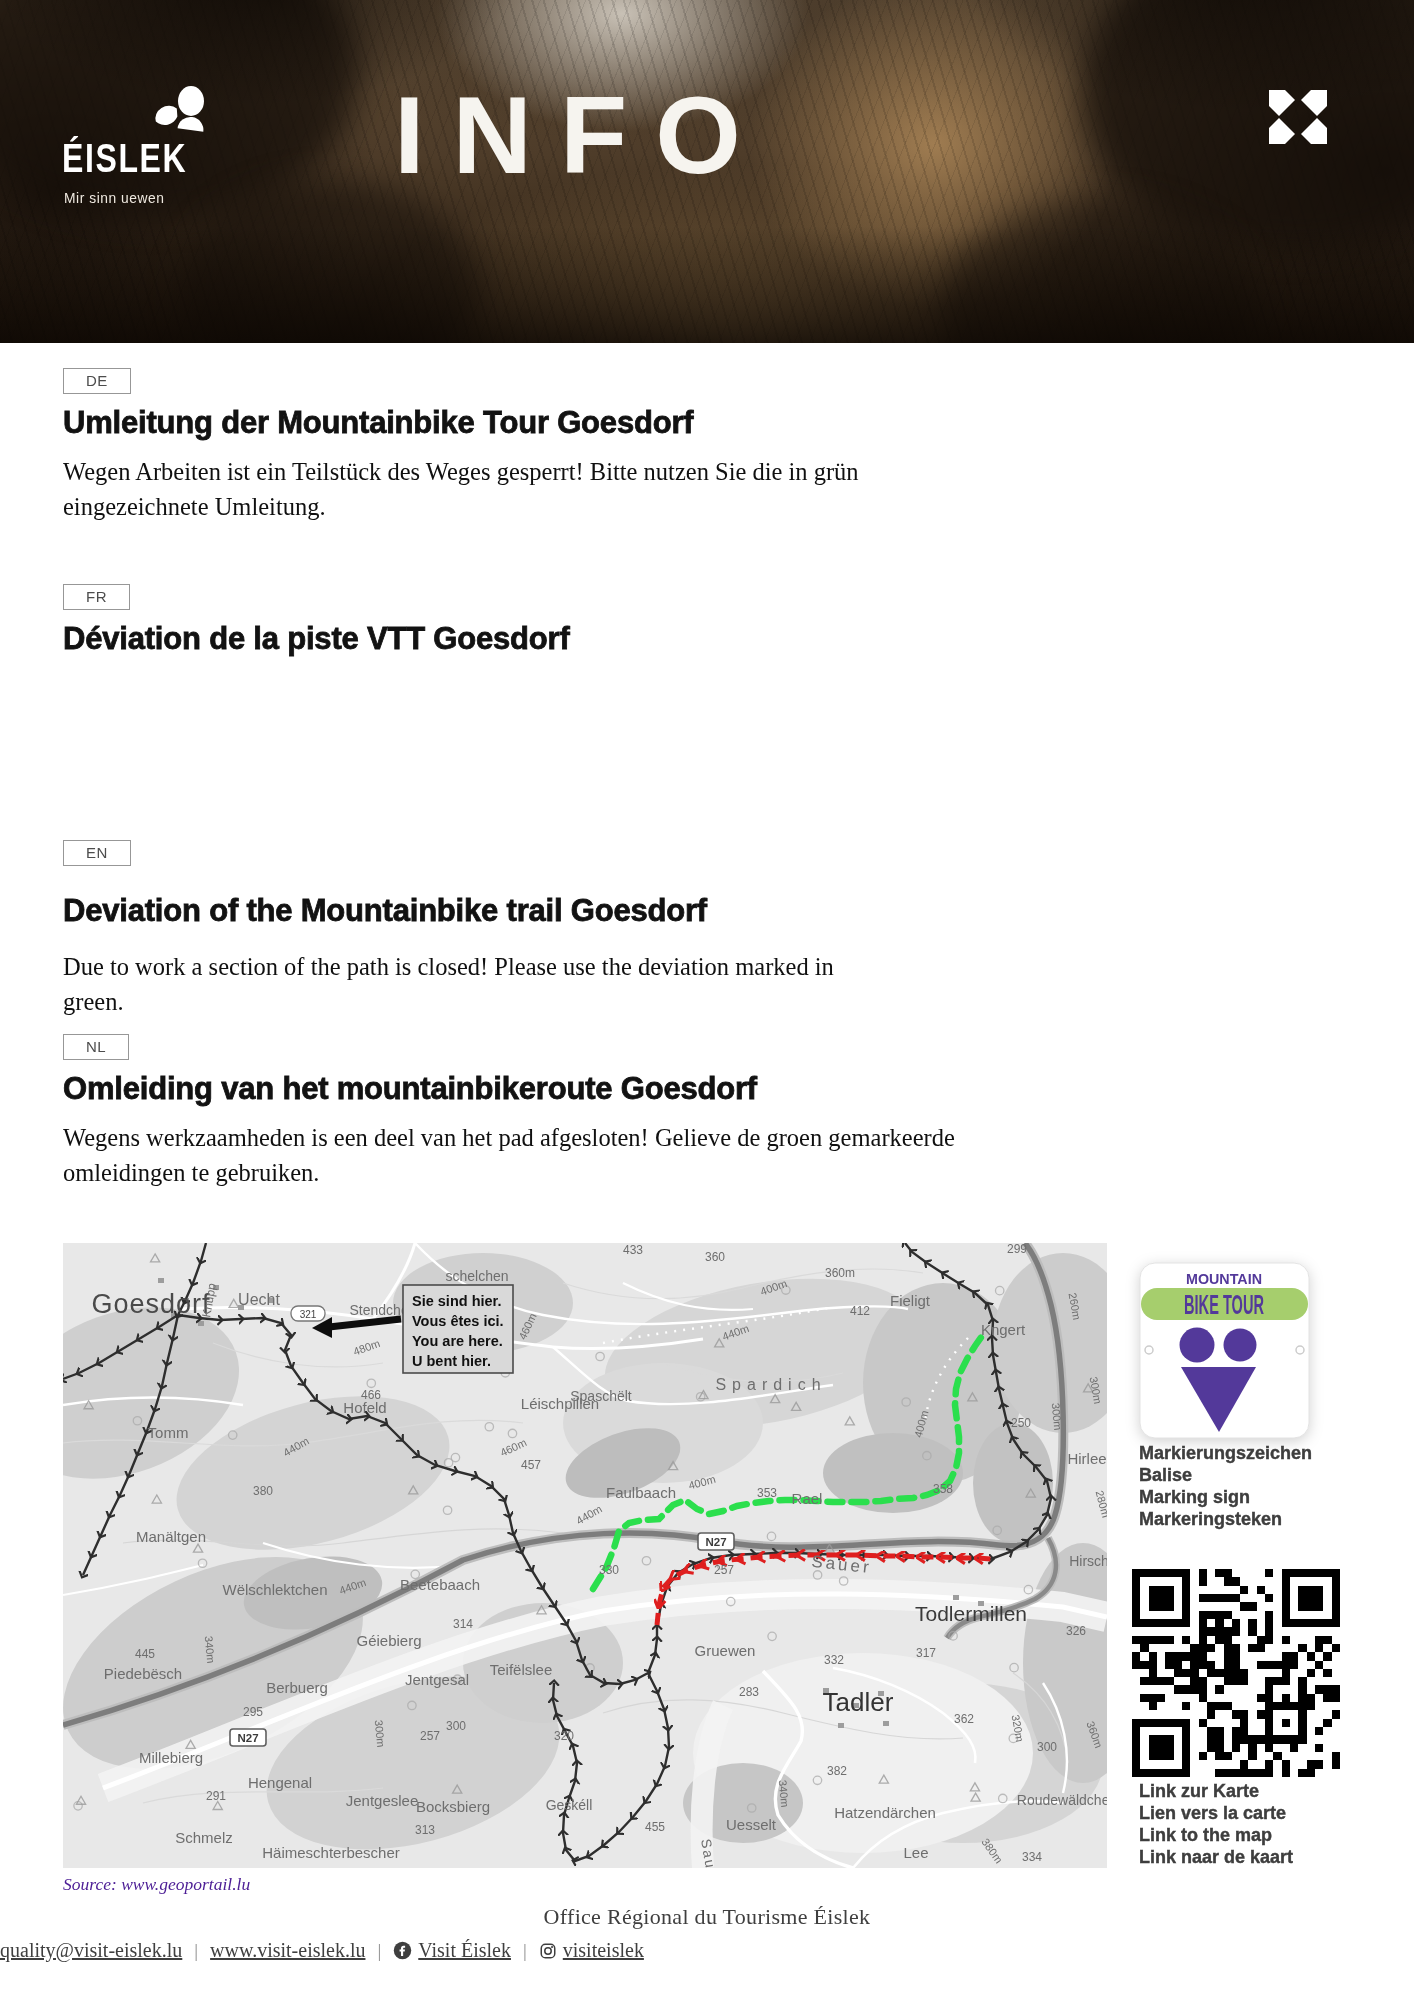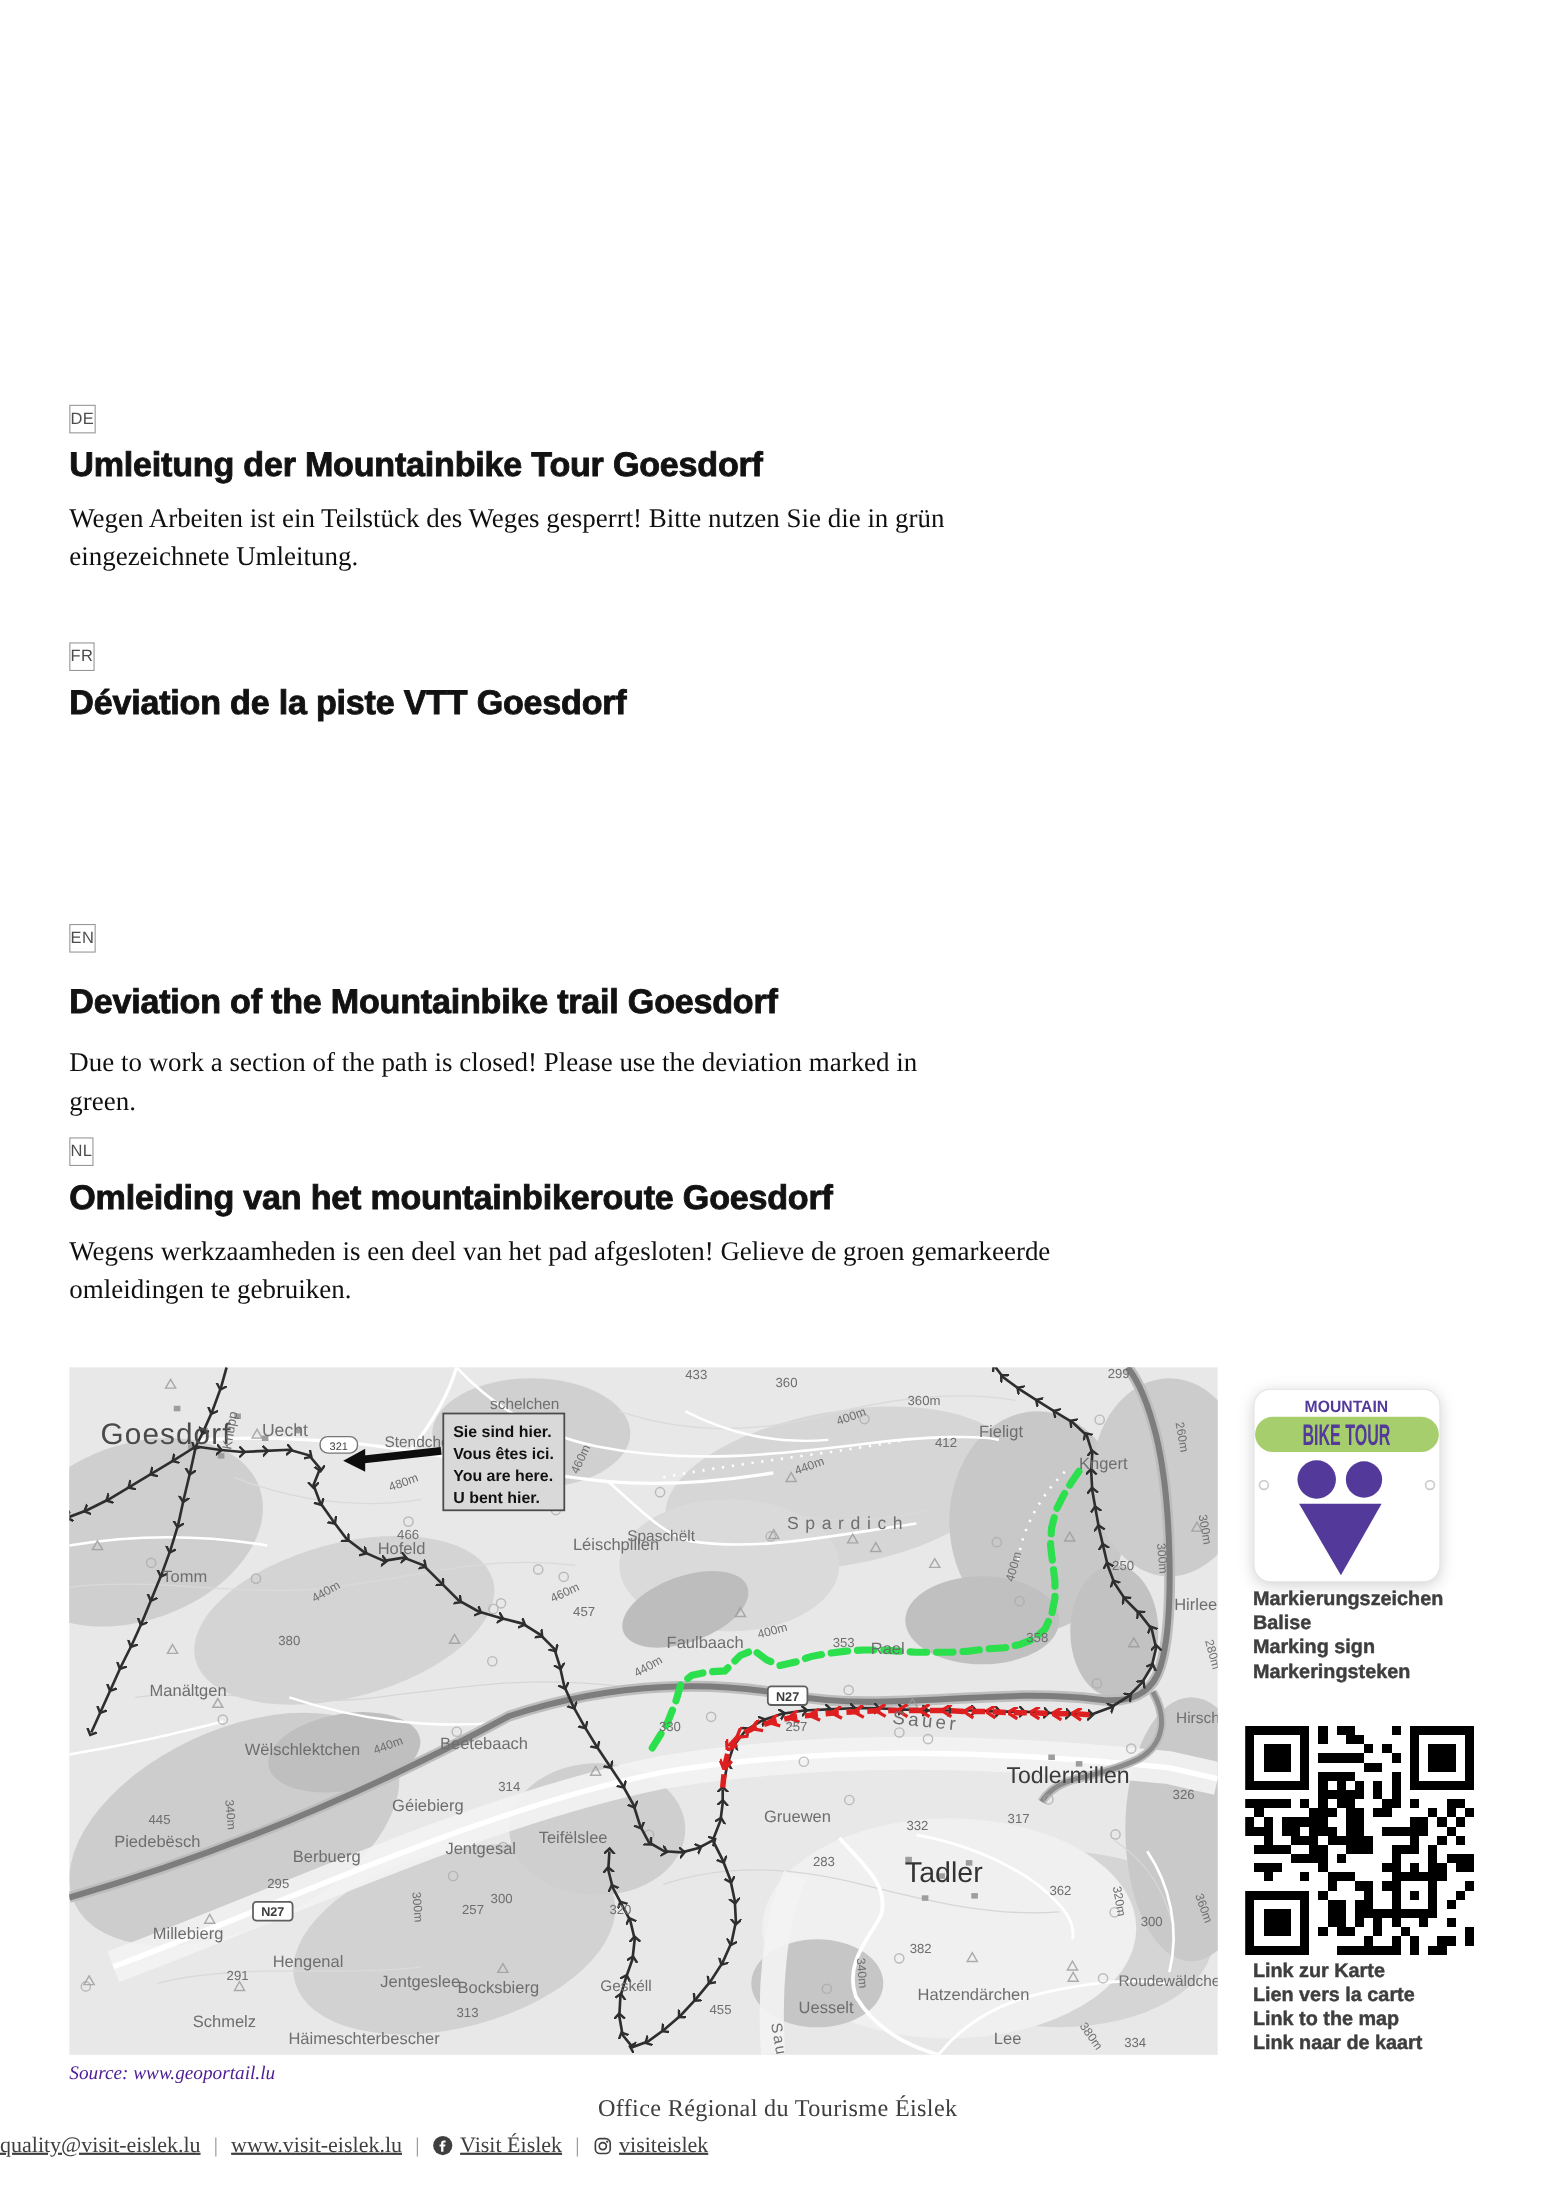--- a/index.html
+++ b/index.html
@@ -30,21 +30,21 @@
   .tagline{position:absolute;left:64px;top:189px;z-index:5;color:#efe9e0;font-size:15px;
            font-weight:400;letter-spacing:.6px;transform:scaleX(.92);transform-origin:left;}
   .brandmark{position:absolute;left:150px;top:80px;z-index:5;}
   .info-title{position:absolute;left:394px;top:80px;z-index:5;color:#f6f4ef;
       font-size:110px;font-weight:700;letter-spacing:28px;line-height:1;}
   .corner-icon{position:absolute;left:1263px;top:84px;z-index:5;}
 
   
   .sec{position:absolute;left:63px;width:930px;}
   .lang-badge{display:inline-block;border:1.5px solid #979797;background:#fff;color:#4c4c4c;
-      font-size:15px;letter-spacing:.5px;padding:3px 0;line-height:1.2;}
+      font-size:15px;letter-spacing:.5px;padding:3px 22px;line-height:1.2;}
   .sec-title{margin:11px 0 0 0;font-size:31px;font-weight:700;color:#121212;
       letter-spacing:-.2px;-webkit-text-stroke:.8px #121212;}
   .sec-title.tall{margin-top:27px;}
   .sec-body{margin:13px 0 0 0;font-family:"Liberation Serif",serif;font-size:24.5px;
       color:#101010;line-height:35px;}
   .sec-body.tall{margin-top:20px;}
   .sec-body span{display:block;}
 
   
   .map-wrap{position:absolute;left:63px;top:1243px;width:1044px;height:625px;background:#e8e8e8;}
@@ -65,20 +65,43 @@
   .footer .contacts{margin-top:9px;font-size:20px;display:flex;
       align-items:center;gap:12px;text-decoration:underline;}
   .footer .sep{color:#8f8f8f;font-size:19px;}
   .footer .with-icon{display:inline-flex;align-items:center;gap:6px;}
 </style>
 </head>
 <body>
 
 <div id="page">
 
+  <div class="hero">
+    <div class="blob" style="left:-60px;top:-80px;width:420px;height:300px;"></div>
+    <div class="blob" style="left:1080px;top:-70px;width:420px;height:320px;"></div>
+    <div class="blob" style="left:180px;top:180px;width:300px;height:220px;opacity:.55"></div>
+    <div class="blob" style="left:940px;top:200px;width:320px;height:220px;opacity:.5"></div>
+
+    <svg class="brandmark" width="62" height="68" viewBox="0 0 62 68">
+      <ellipse cx="41" cy="21" rx="13" ry="15" fill="#fff"></ellipse>
+      <path d="M28,50 a13,13 0 0 1 26,0 z" fill="#fff" transform="rotate(8 41 46)"></path>
+      <path d="M4,38 a13,12 0 0 1 24,-6 l-2,8 a13,12 0 0 1 -22,-2 z" fill="#fff" transform="rotate(-18 16 34)"></path>
+    </svg>
+    <div class="brand">ÉISLEK</div>
+    <div class="tagline">Mir sinn uewen</div>
+
+    <div class="info-title">INFO</div>
+
+    <svg class="corner-icon" width="70" height="66" viewBox="0 0 70 66">
+      <path d="M6 22 L6 6 L22 6 L32 16 L16 32 Z" fill="#fff"></path>
+      <path d="M64 22 L64 6 L48 6 L38 16 L54 32 Z" fill="#fff"></path>
+      <path d="M6 44 L6 60 L22 60 L32 50 L16 34 Z" fill="#fff"></path>
+      <path d="M64 44 L64 60 L48 60 L38 50 L54 34 Z" fill="#fff"></path>
+    </svg>
+  </div>
 
   <div class="sec" style="top:368px">
     <span class="lang-badge">DE</span>
     <h2 class="sec-title">Umleitung der Mountainbike Tour Goesdorf</h2>
     <p class="sec-body">
         <span>Wegen Arbeiten ist ein Teilstück des Weges gesperrt! Bitte nutzen Sie die in grün</span>
         <span>eingezeichnete Umleitung.</span>
       </p>
   </div>
 

